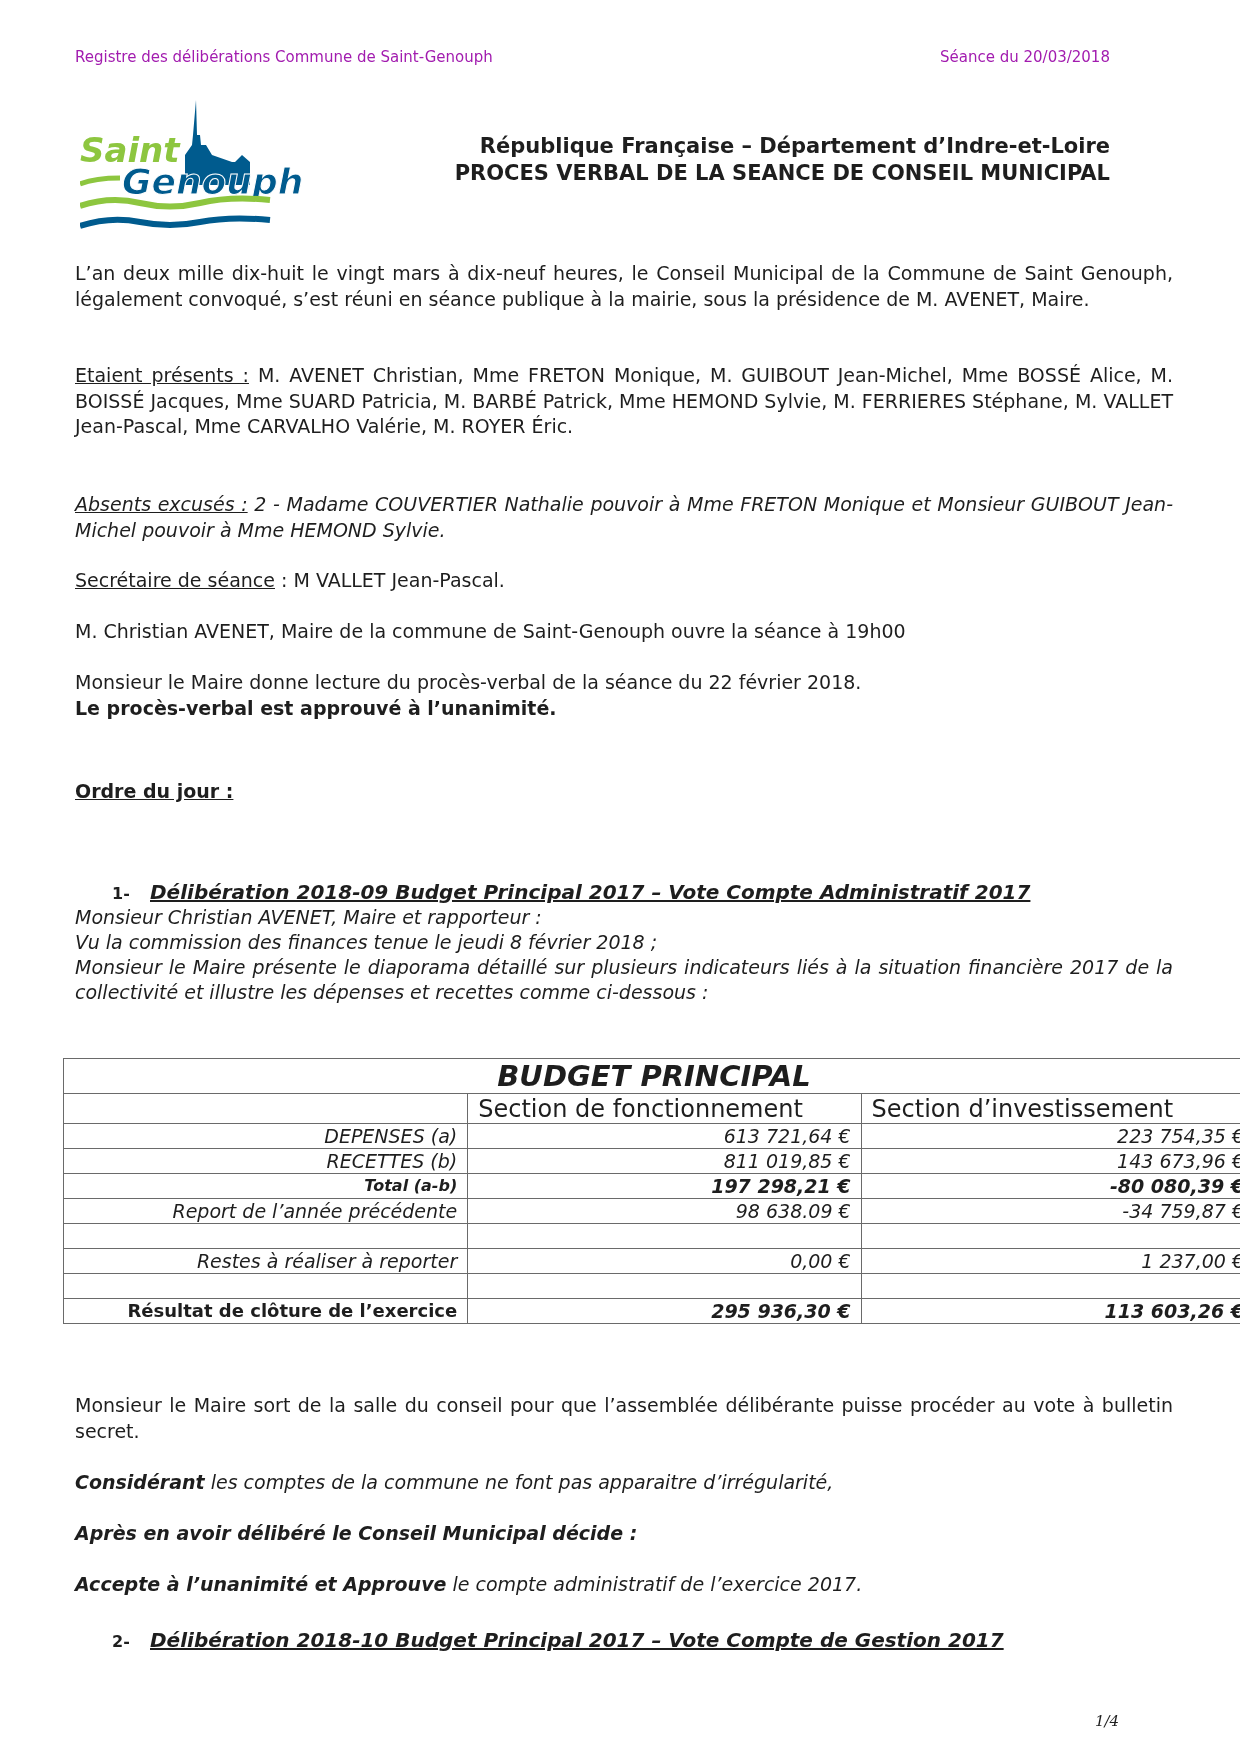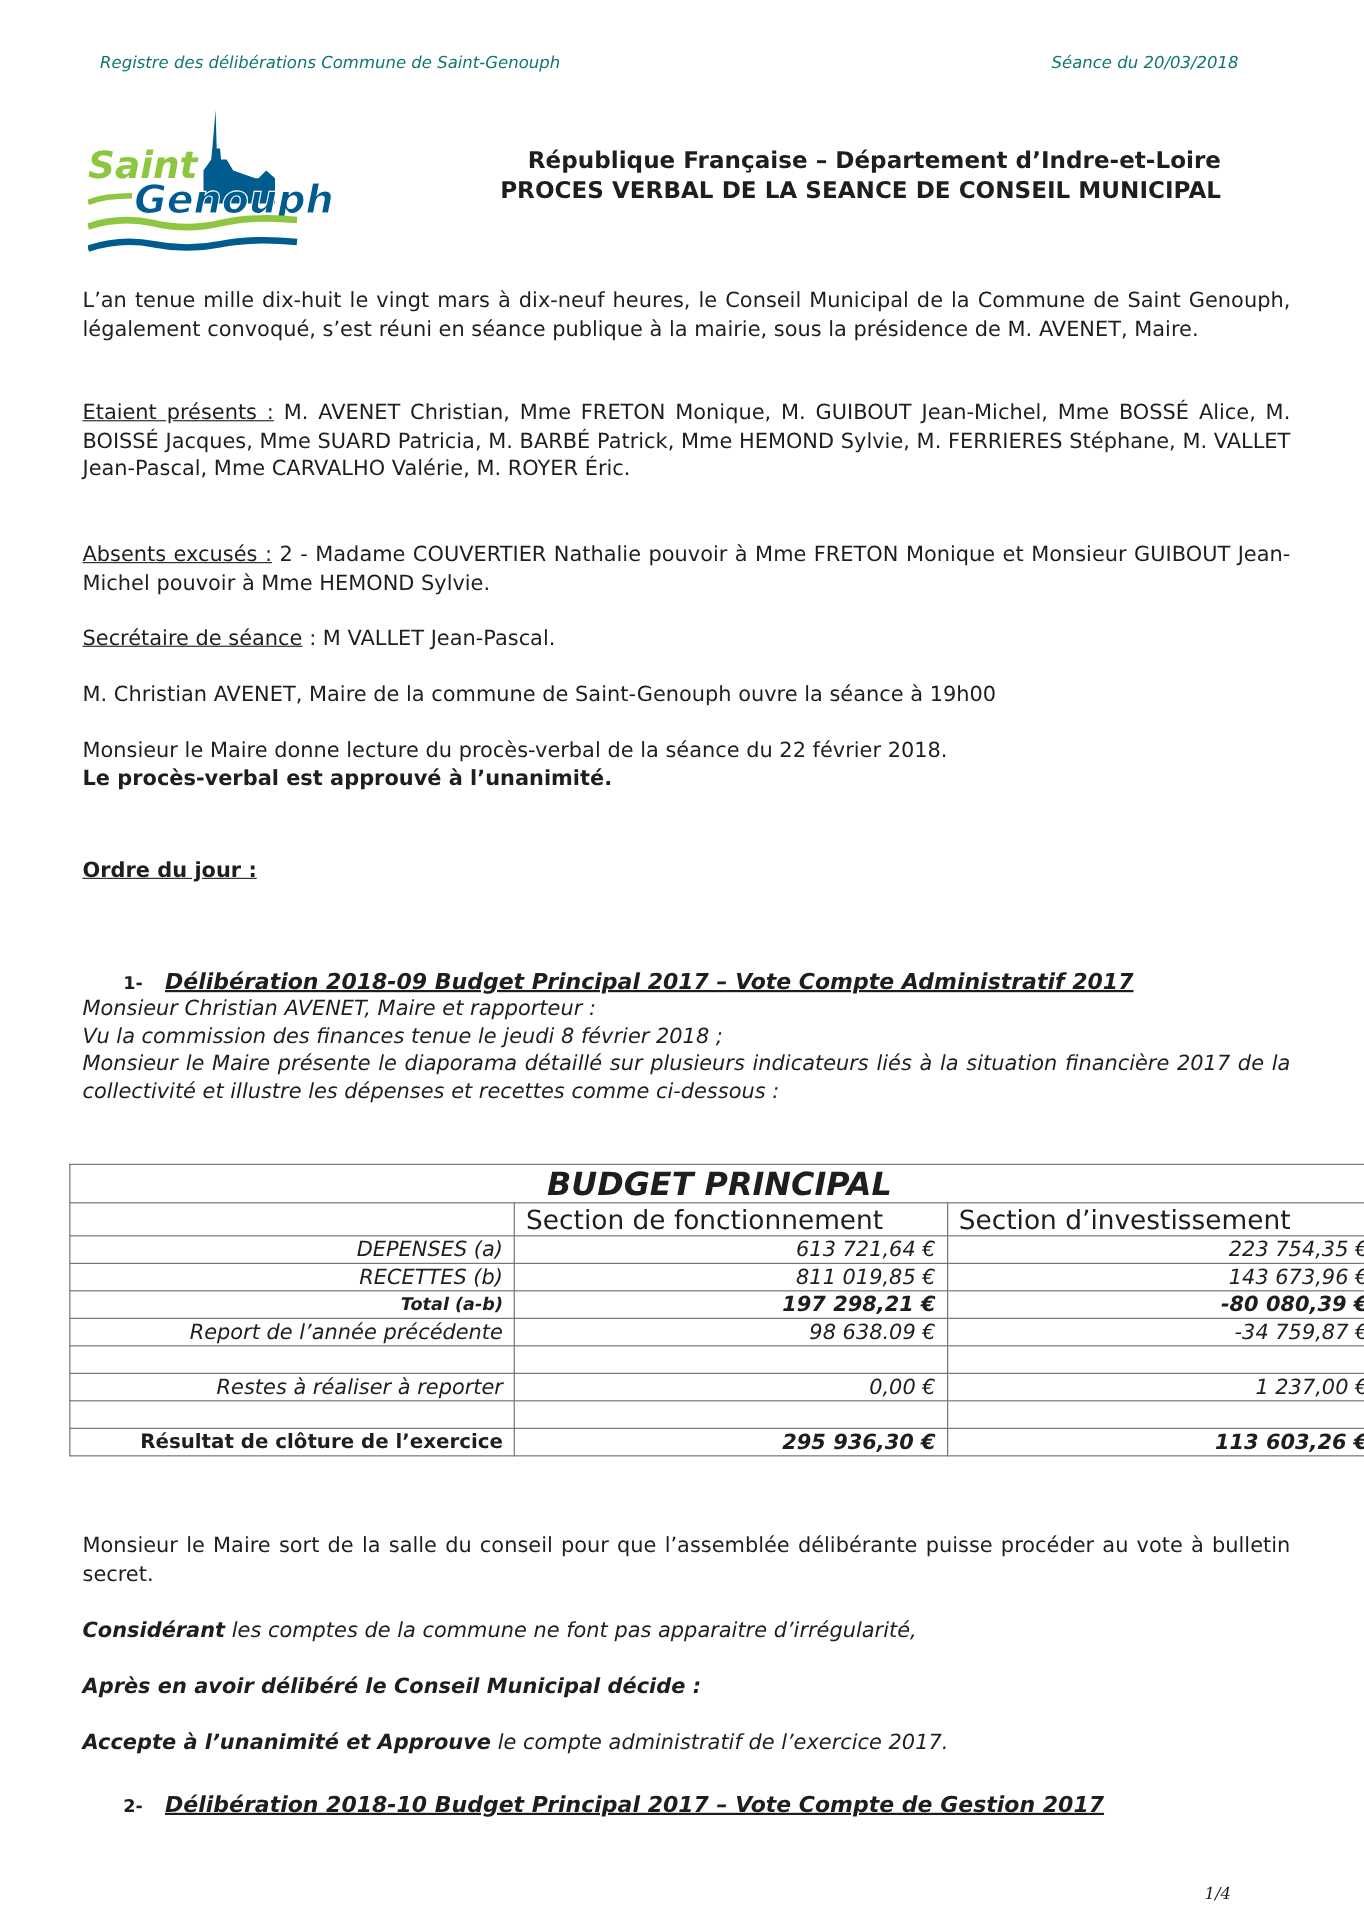--- a/index.html
+++ b/index.html
@@ -1,19 +1,19 @@
 <!DOCTYPE html>
 <html><head>
 <meta charset="utf-8">
 <style>
   html, body { margin: 0; padding: 0; background: #ffffff; }
   body { width: 1240px; height: 1755px; position: relative; overflow: hidden;
          font-family: "DejaVu Sans", sans-serif; color: #1e1e1e; }
   .abs { position: absolute; }
-  .running-header { top: 48px; font-size: 15px; font-style: italic; color: #0f766e; margin-left: 16px; }
+  .running-header { top: 48px; font-size: 15px; color: #a21caf; }
   .rh-left { left: 75px; }
   .rh-right { left: 940px; }
   .logo { left: 80px; top: 100px; width: 235px; height: 135px; }
   .title-block { right: 130px; top: 133px; text-align: right; font-weight: bold; font-size: 21px; line-height: 27px; color: #1e1e1e; }
   .title-block .date { font-style: italic; text-decoration: underline; }
   .body-text { left: 75px; width: 1098px; font-size: 19px; line-height: 25.5px; text-align: justify; }
   .u { text-decoration: underline; }
   .b { font-weight: bold; }
   .i { font-style: italic; }
   .agenda-title { left: 75px; top: 780px; font-size: 19px; font-weight: bold; text-decoration: underline; }
@@ -47,27 +47,27 @@
     <path d="M0 106 Q30 96 60 103 T120 103 T190 100" stroke="#8dc63f" stroke-width="6" fill="none"></path>
     <path d="M0 126 Q30 116 60 122 T120 122 T190 120" stroke="#005b8e" stroke-width="6" fill="none"></path>
   </svg>
 </div>
 
 <div class="abs title-block">
   <div>République Française – Département d’Indre-et-Loire</div>
   <div>PROCES VERBAL DE LA SEANCE DE CONSEIL MUNICIPAL</div>
 </div>
 
-<div class="abs body-text" style="top:261px;">L’an tenue mille dix-huit le vingt mars à dix-neuf heures, le Conseil Municipal de la Commune de Saint Genouph, légalement convoqué, s’est réuni en séance publique à la mairie,  sous la présidence de M. AVENET, Maire.</div>
+<div class="abs body-text" style="top:261px;">L’an deux mille dix-huit le vingt mars à dix-neuf heures, le Conseil Municipal de la Commune de Saint Genouph, légalement convoqué, s’est réuni en séance publique à la mairie,  sous la présidence de M. AVENET, Maire.</div>
 
 <div class="abs body-text" style="top:363px;">
   <span class="u">Etaient présents :</span><span> M. AVENET Christian, Mme FRETON Monique, M. GUIBOUT Jean-Michel, Mme BOSSÉ Alice, M. BOISSÉ Jacques, Mme SUARD Patricia, M. BARBÉ Patrick, Mme HEMOND Sylvie, M. FERRIERES Stéphane, M. VALLET Jean-Pascal, Mme CARVALHO Valérie, M. ROYER Éric.</span>
 </div>
 
-<div class="abs body-text" style="top:492px;">
+<div class="abs body-text" style="top:492px;font-style:italic;">
   <span class="u">Absents excusés :</span><span> 2 - Madame COUVERTIER Nathalie pouvoir à Mme FRETON Monique et Monsieur GUIBOUT Jean-Michel pouvoir à Mme HEMOND Sylvie.</span>
 </div>
 
 <div class="abs body-text" style="top:568px;">
   <span class="u">Secrétaire de séance</span><span> : M VALLET Jean-Pascal.</span>
 </div>
 
 <div class="abs body-text" style="top:619px;">M. Christian AVENET,  Maire de la commune de Saint-Genouph ouvre la séance à 19h00</div>
 
 <div class="abs body-text" style="top:670px;">

